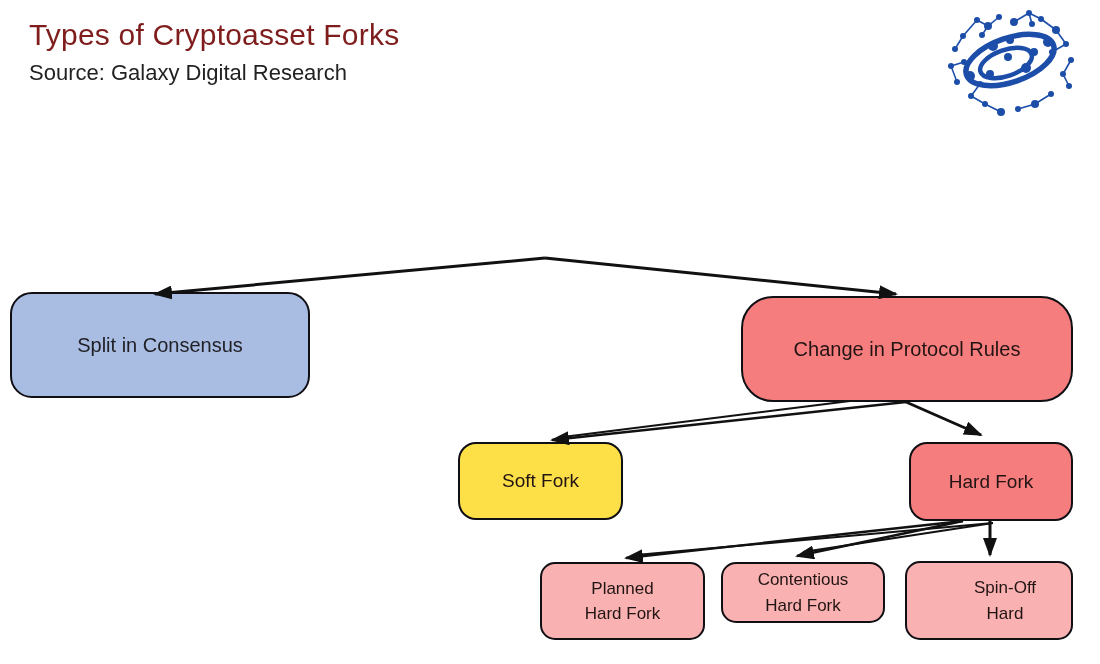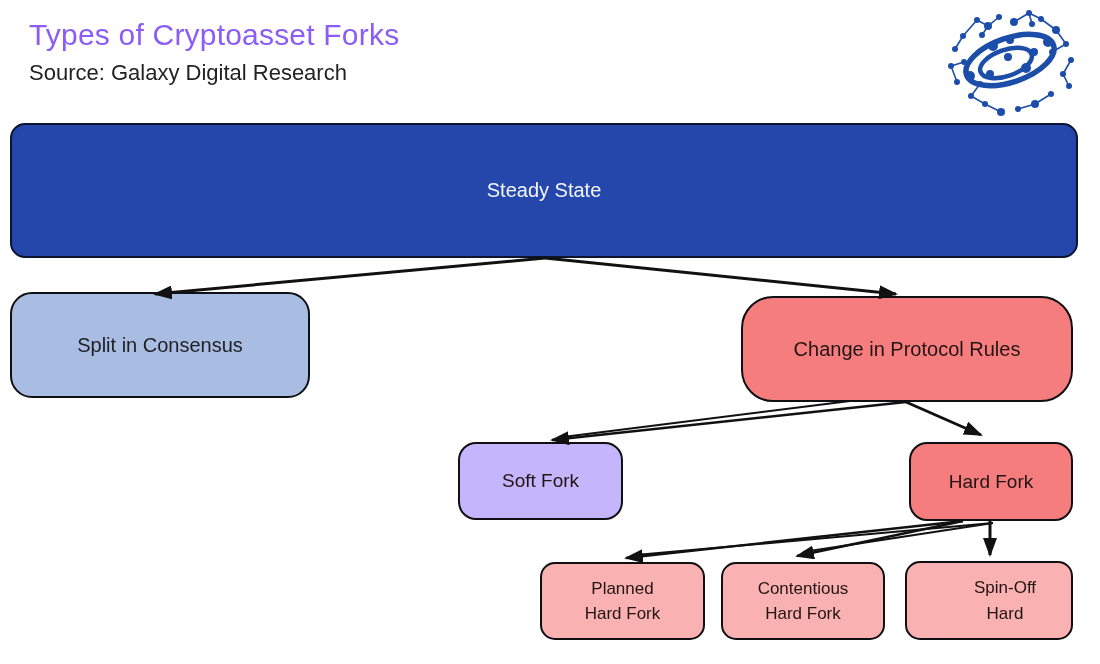--- a/index.html
+++ b/index.html
@@ -1,21 +1,21 @@
 <!DOCTYPE html>
 <html><head>
 <meta charset="utf-8">
 <style>
   html,body{margin:0;padding:0;background:#ffffff;}
   #stage{
     position:relative;width:1100px;height:664px;background:#ffffff;
     font-family:"Liberation Sans","DejaVu Sans",sans-serif;overflow:hidden;
   }
   .title{
-    position:absolute;left:29px;top:18px;font-size:30px;color:#8b5cf6;
+    position:absolute;left:29px;top:18px;font-size:30px;color:#7f1d1d;
     letter-spacing:.2px;
   }
   .subtitle{
     position:absolute;left:29px;top:60px;font-size:22px;color:#222222;
   }
   .logo{position:absolute;left:940px;top:2px;width:148px;height:116px;}
   .node{
     position:absolute;display:flex;align-items:center;justify-content:center;
     text-align:center;box-sizing:border-box;border:2.5px solid #0f0f14;
     color:#231414;z-index:2;
@@ -27,33 +27,33 @@
   }
   #split{
     left:10px;top:292px;width:300px;height:106px;background:#A9BCE1;
     border-radius:22px;font-size:20px;color:#1f1f24;
   }
   #cip{
     left:741px;top:296px;width:332px;height:106px;background:#F67D7D;
     border-radius:32px;font-size:20px;
   }
   #soft{
-    left:458px;top:442px;width:165px;height:78px;background:#c4b5fd;
+    left:458px;top:442px;width:165px;height:78px;background:#fde047;
     border-radius:18px;font-size:19px;
   }
   #hard{
     left:909px;top:442px;width:164px;height:79px;background:#F67D7D;
     border-radius:18px;font-size:19px;
   }
   #planned{
     left:540px;top:562px;width:165px;height:78px;background:#F9B1B1;
     border-radius:15px;font-size:17px;
   }
   #contentious{
-    left:721px;top:562px;width:164px;height:78px;background:#F9B1B1;
+    left:721px;top:562px;width:164px;height:61px;background:#F9B1B1;
     border-radius:15px;font-size:17px;
   }
   #spinoff{
     left:905px;top:561px;width:168px;height:79px;background:#F9B1B1;
     border-radius:15px;font-size:17px;padding-left:32px;
   }
   #edges{position:absolute;left:0;top:0;z-index:3;pointer-events:none;}
 </style>
 </head>
 <body>
@@ -116,23 +116,20 @@
         <circle cx="86" cy="66" r="5"></circle>
         <circle cx="70" cy="38" r="4"></circle>
       <circle cx="50" cy="72" r="4"></circle>
         <circle cx="94" cy="50" r="4"></circle>
         <circle cx="68" cy="55" r="4"></circle>
       <circle cx="30" cy="74" r="5"></circle>
         <circle cx="108" cy="40" r="5"></circle>
     </g>
   </svg>
 
-  <div class="node" id="steady">
-    <span>Steady State</span>
-  </div>
 
   <div class="node" id="split">
     <span>Split in Consensus</span>
   </div>
 
   <div class="node" id="cip">
     <span>Change in Protocol Rules</span>
   </div>
 
   <div class="node" id="soft">

